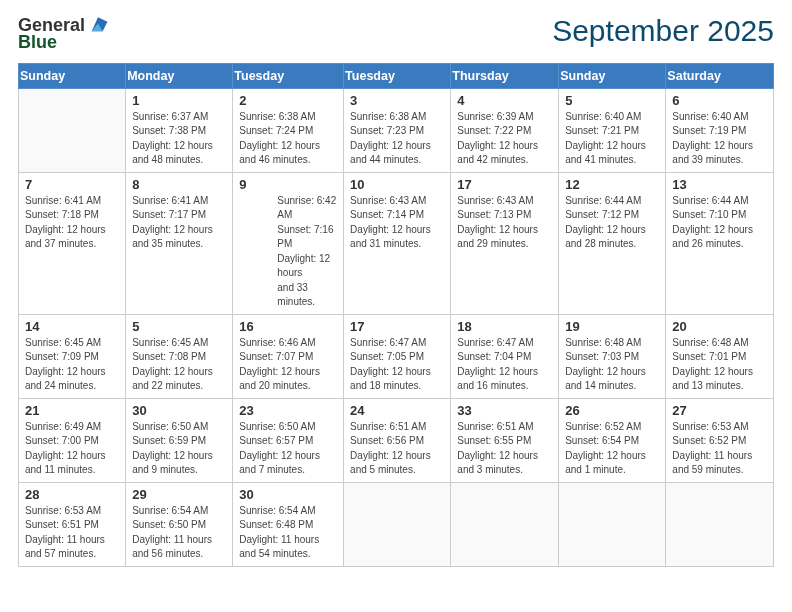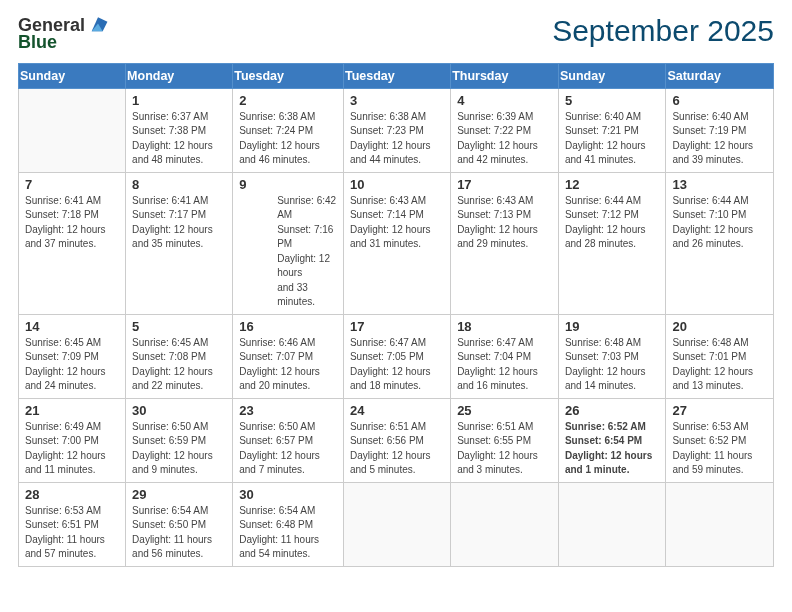--- a/index.html
+++ b/index.html
@@ -301,29 +301,29 @@
 and 7 minutes.</div>
           </td>
           <td>
             <span class="day-number">24</span>
             <div class="day-info" style="white-space: pre-line;">Sunrise: 6:51 AM
 Sunset: 6:56 PM
 Daylight: 12 hours
 and 5 minutes.</div>
           </td>
           <td>
-            <span class="day-number">25</span>
+            <span class="day-number">33</span>
             <div class="day-info" style="white-space: pre-line;">Sunrise: 6:51 AM
 Sunset: 6:55 PM
 Daylight: 12 hours
 and 3 minutes.</div>
           </td>
           <td>
             <span class="day-number">26</span>
-            <div class="day-info" style="white-space: pre-line; font-weight: bold;">Sunrise: 6:52 AM
+            <div class="day-info" style="white-space: pre-line;">Sunrise: 6:52 AM
 Sunset: 6:54 PM
 Daylight: 12 hours
 and 1 minute.</div>
           </td>
           <td>
             <span class="day-number">27</span>
             <div class="day-info" style="white-space: pre-line;">Sunrise: 6:53 AM
 Sunset: 6:52 PM
 Daylight: 11 hours
 and 59 minutes.</div>

